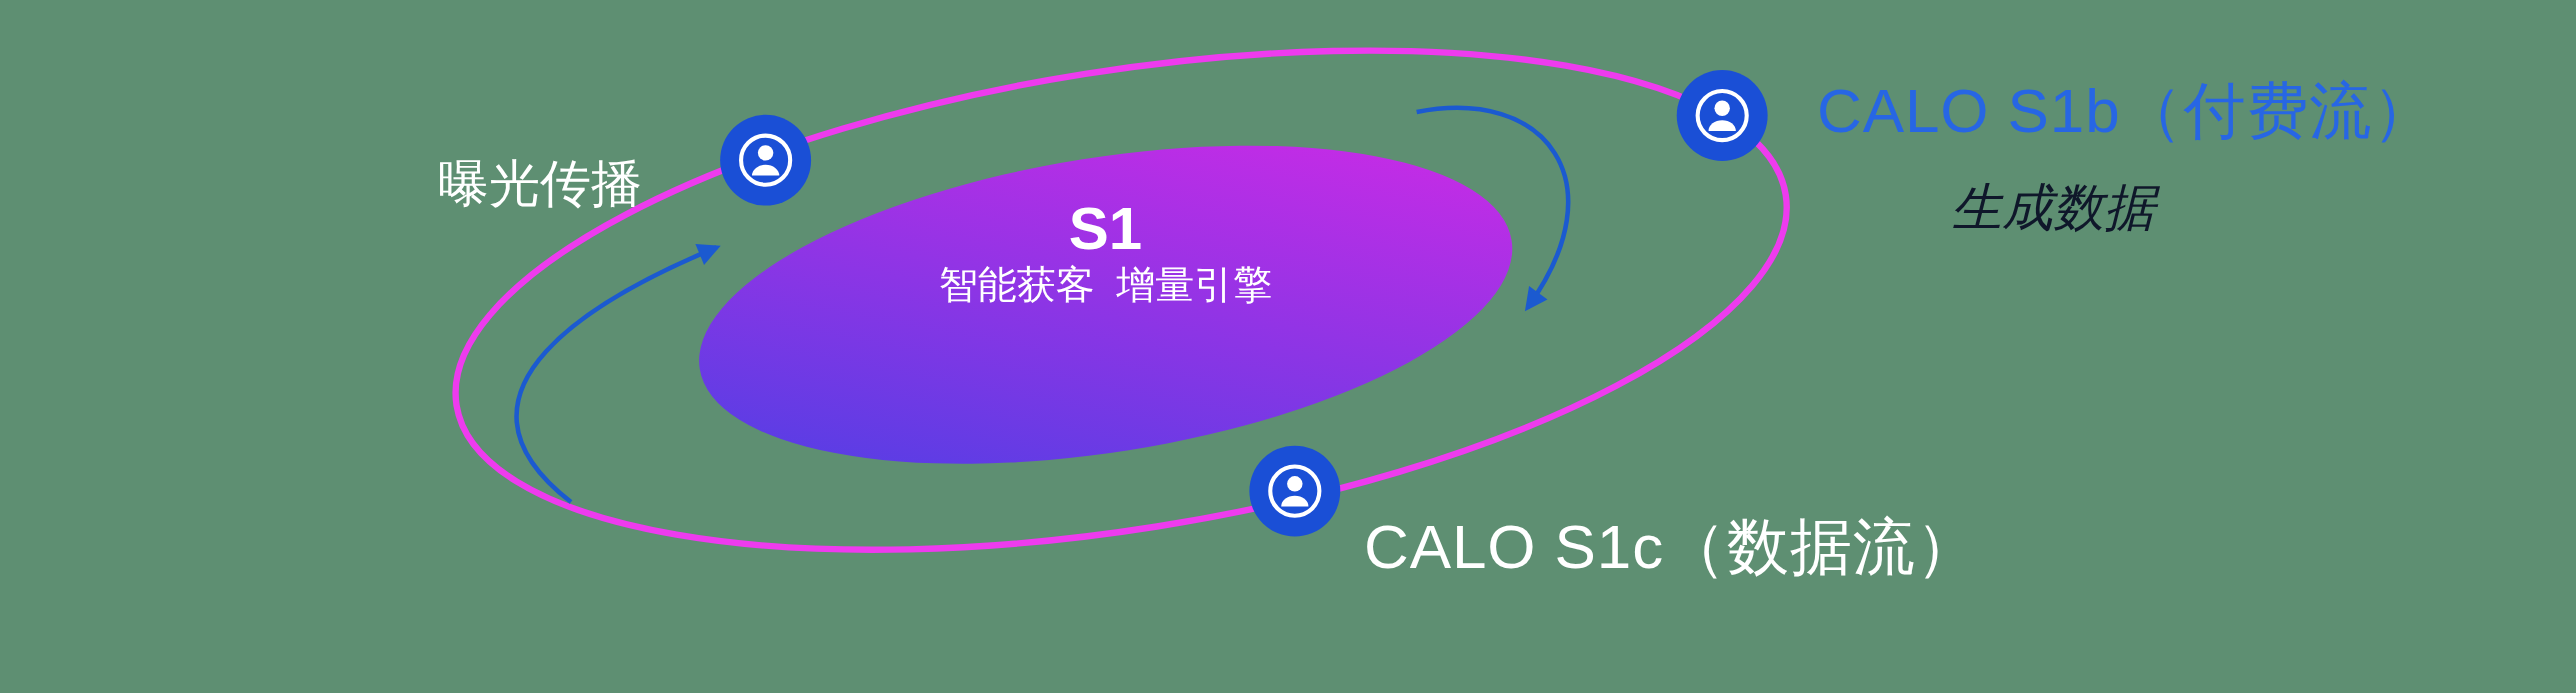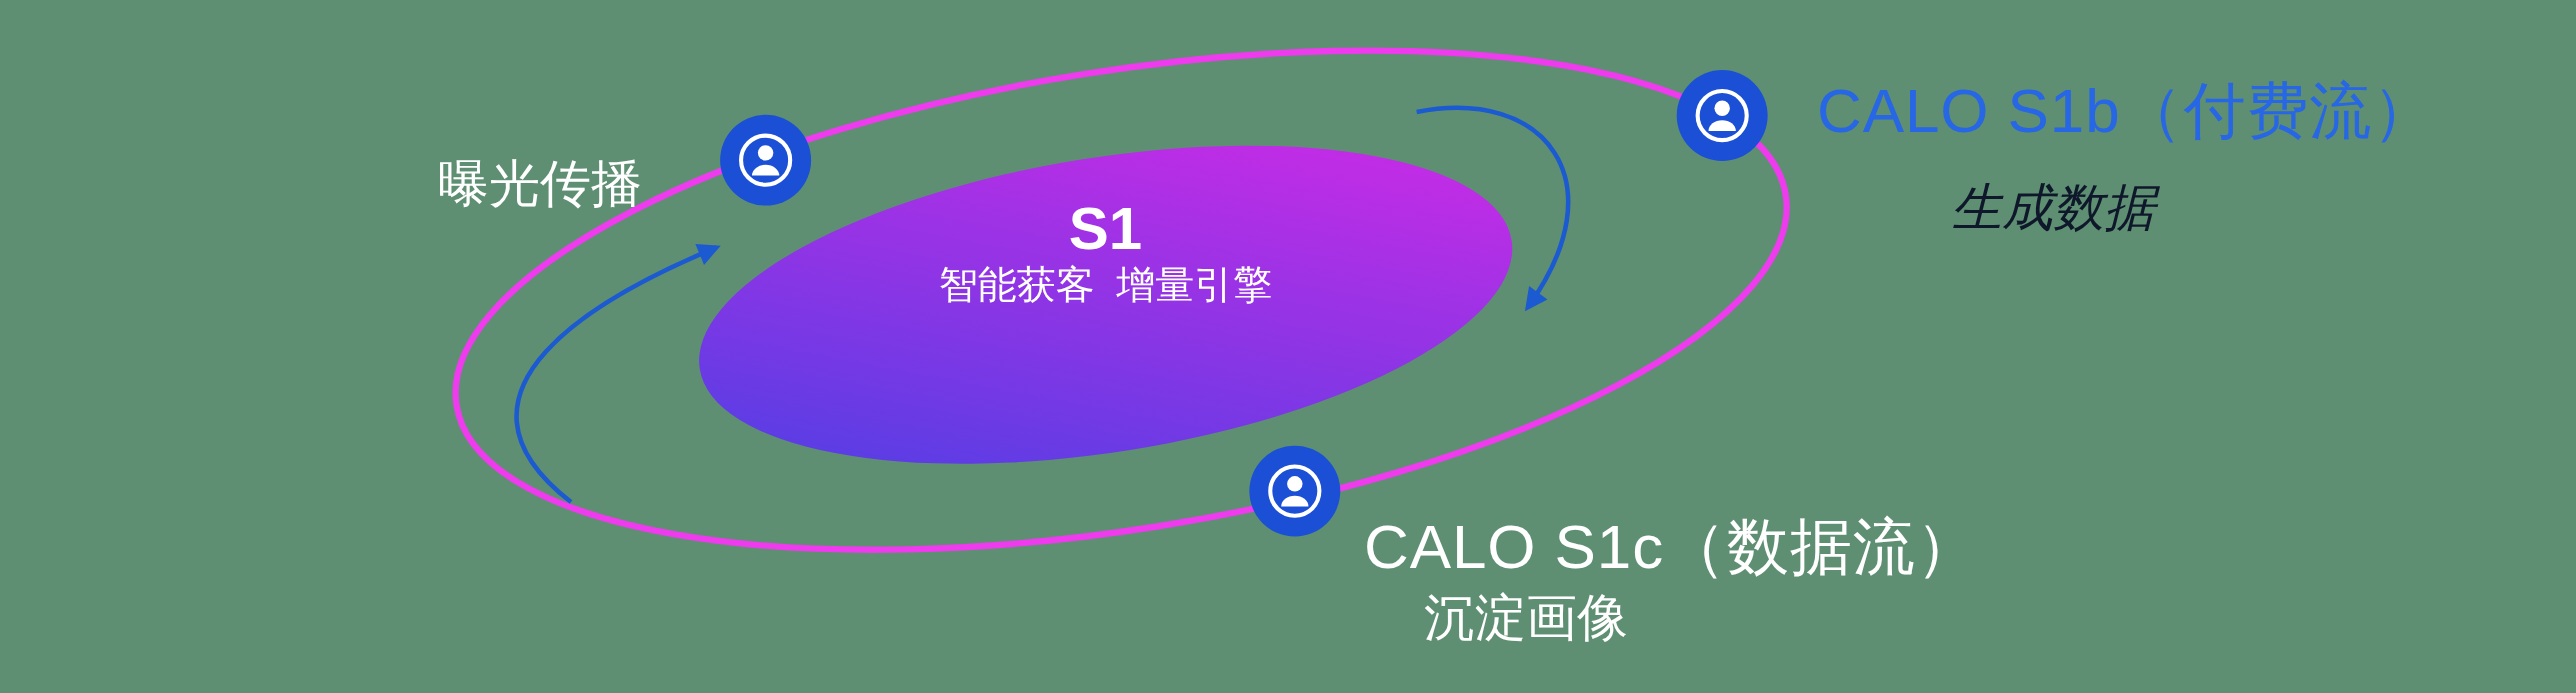--- a/index.html
+++ b/index.html
@@ -107,16 +107,15 @@
     <div class="core-title">S1</div>
     <div class="core-subtitle">智能获客  增量引擎</div>
   </div>
 
   <div class="label sub" style="left: 438px; top: 155px; color: rgb(255, 255, 255);">曝光传播</div>
 
   <div class="label calo" style="left: 1817px; top: 75px; color: rgb(39, 102, 228); text-align: center;">CALO S1b（付费流）</div>
   <div class="label sub" style="left: 1951px; top: 179px; color: #0f172a; font-style: italic;">生成数据</div>
 
   <div class="label calo" style="left: 1364px; top: 475px; color: #ffffff; margin-top: 36px;">CALO S1c（数据流）</div>
-  <div class="label sub" style="left: 1424px; top: 589px; color: rgb(255, 255, 255);">沉淀画像</div>
 
 </div>
 
 
 </body></html>

